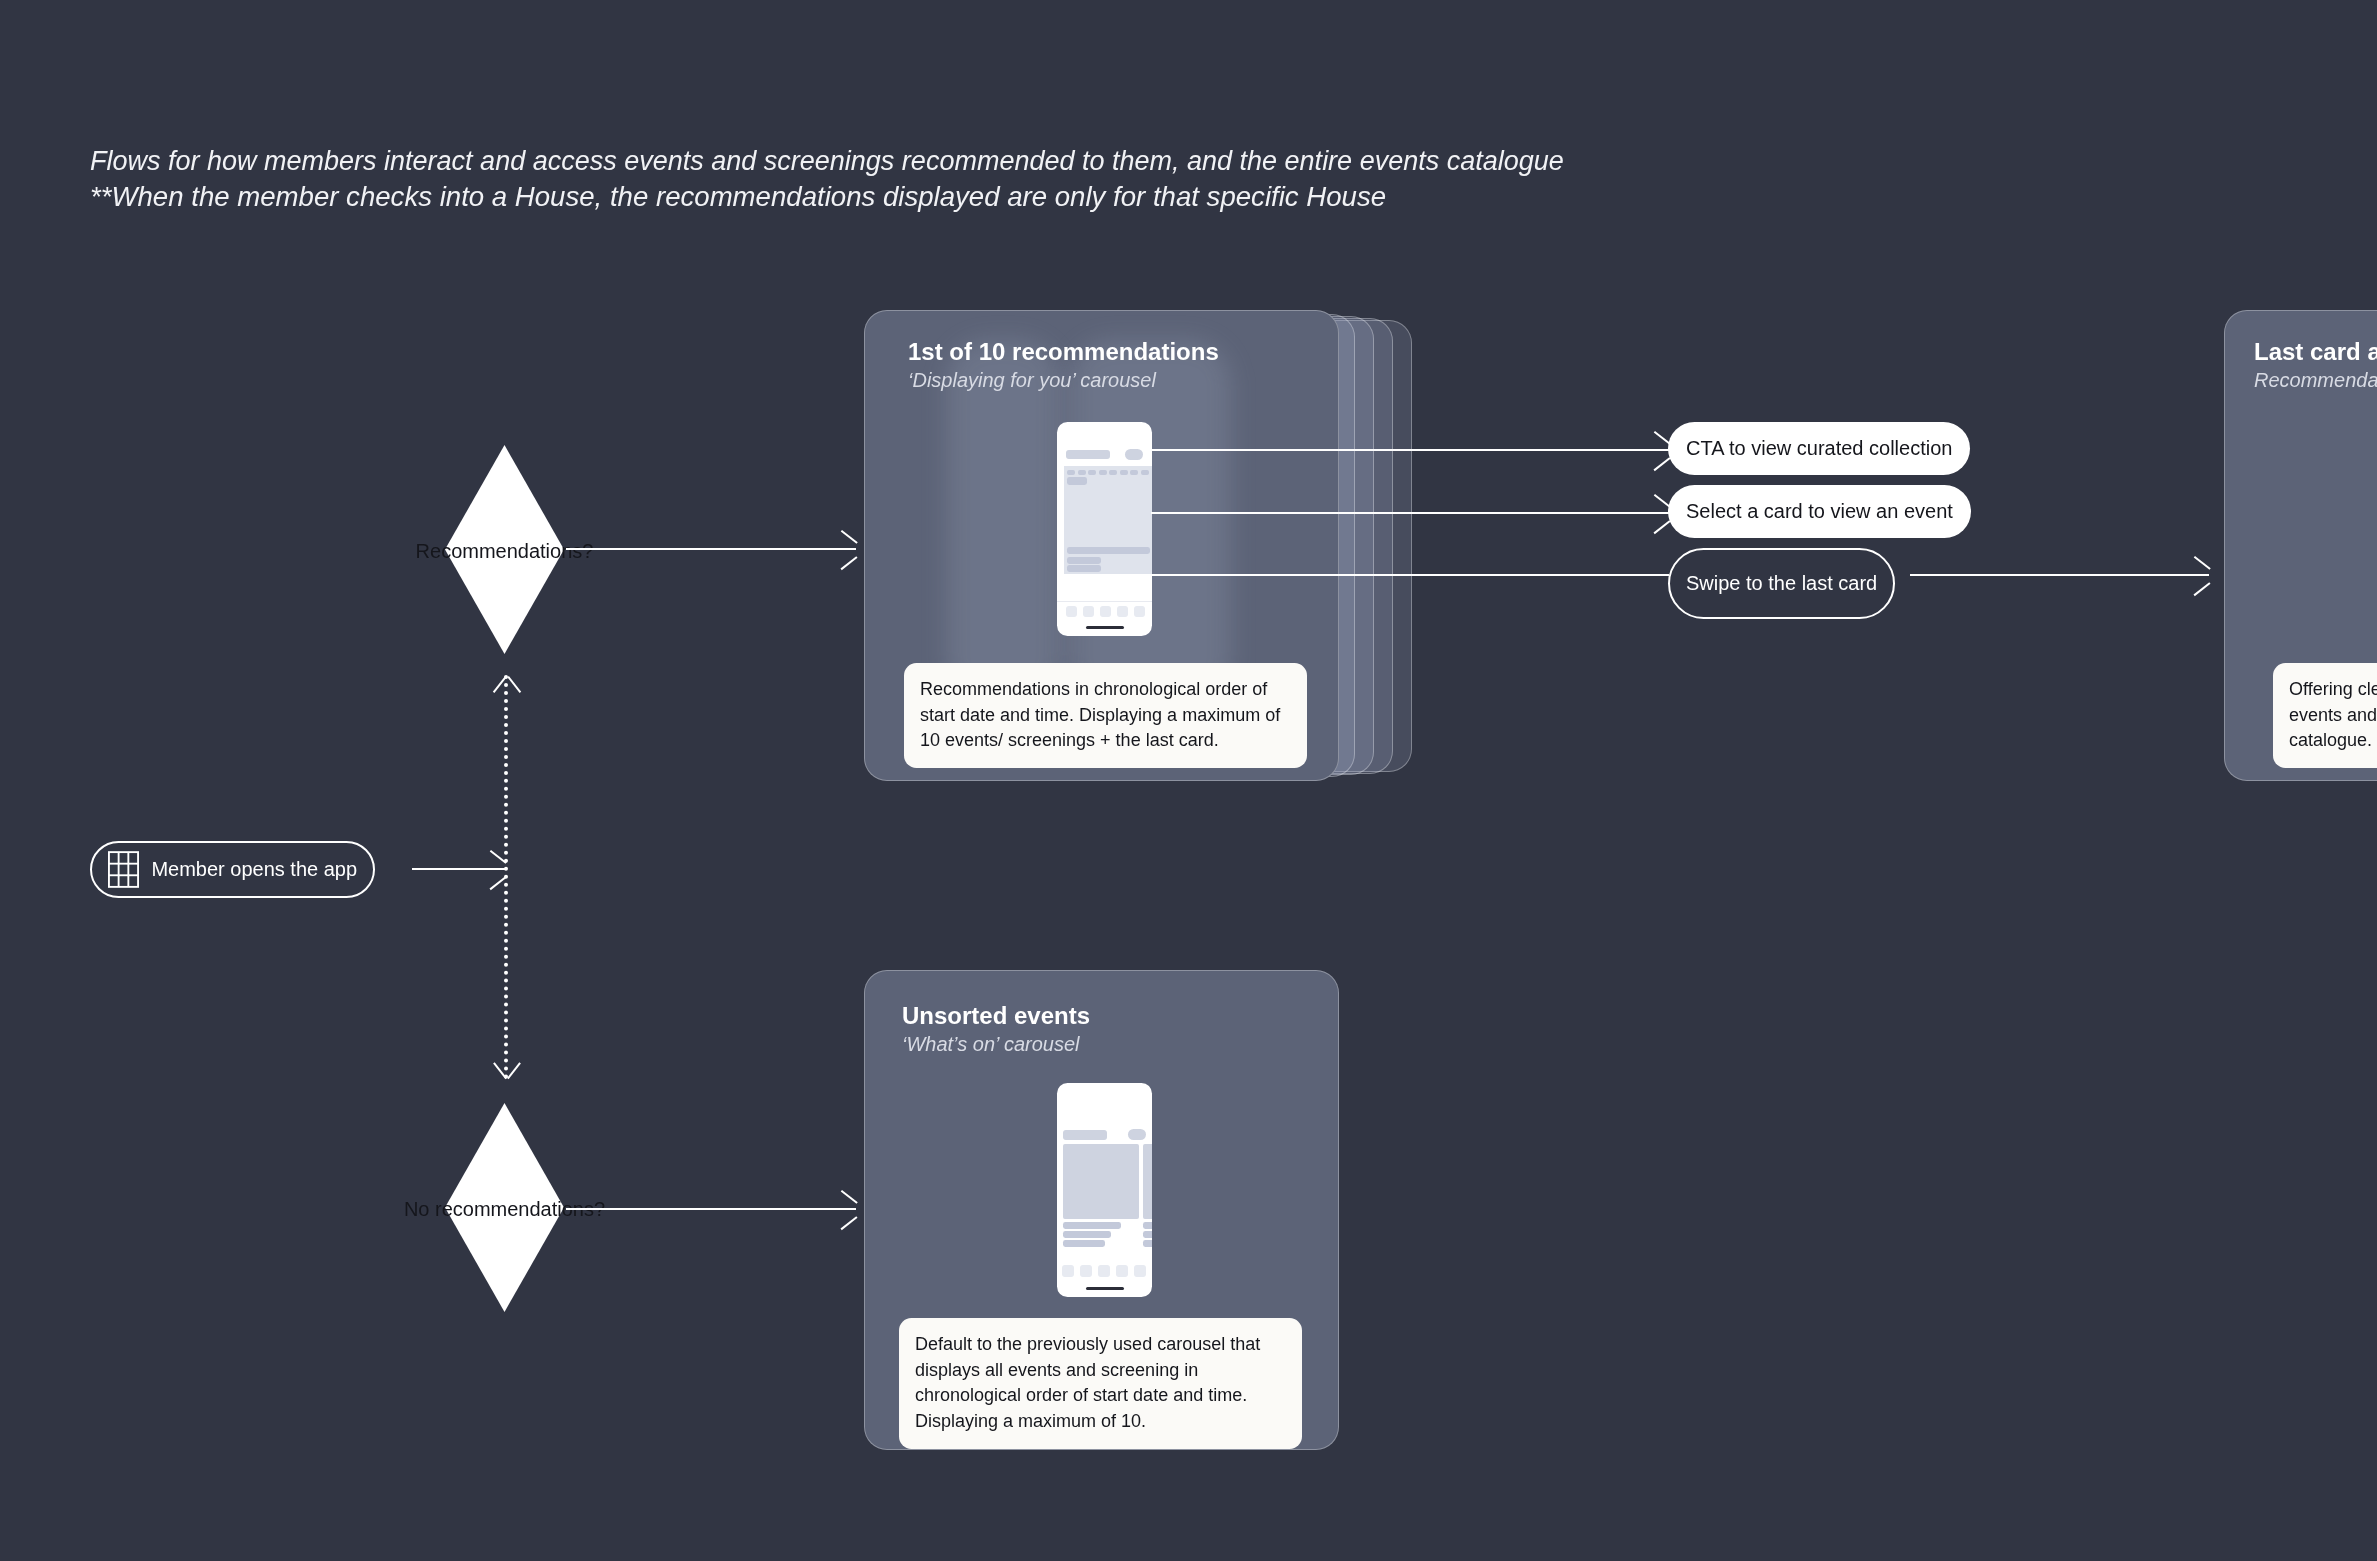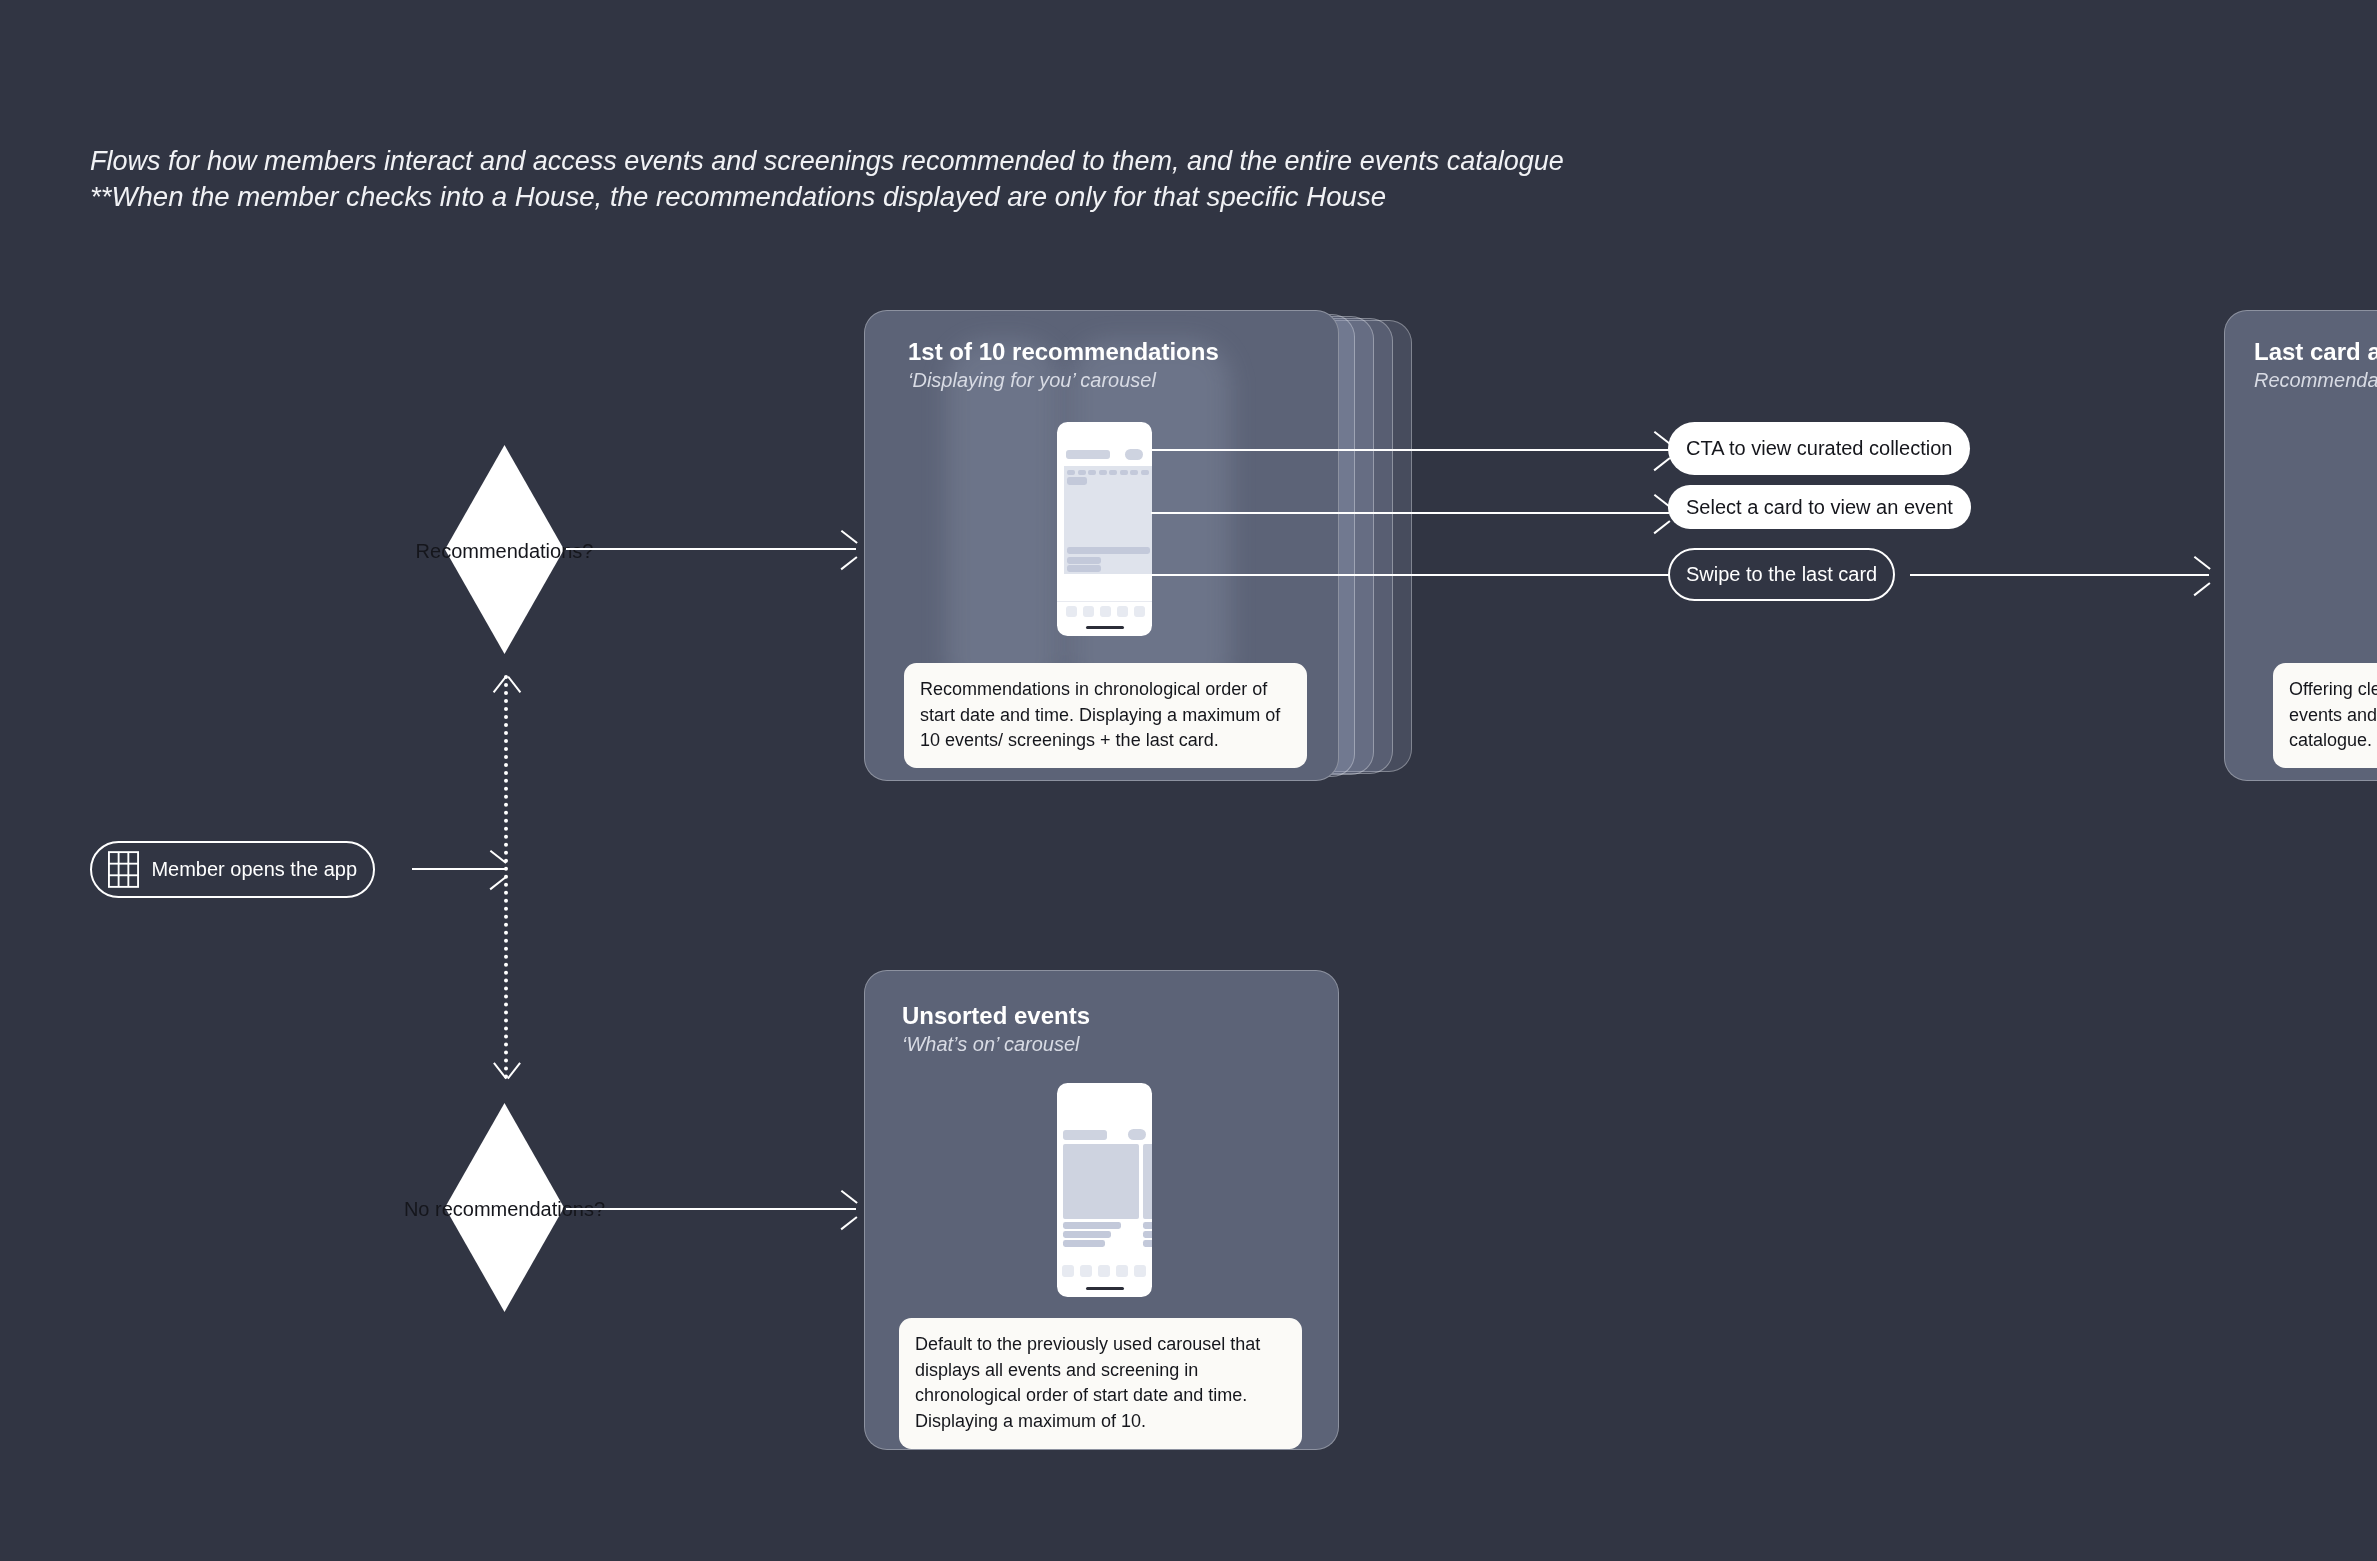--- a/index.html
+++ b/index.html
@@ -217,24 +217,24 @@
   <div class="chev chev-r" style="left:1650px; top:450px;"></div>
 
   <div class="hline" style="left:1151px; top:512px; width:518px;"></div>
   <div class="chev chev-r" style="left:1650px; top:513px;"></div>
 
   <div class="hline" style="left:1151px; top:574px; width:518px;"></div>
 
   <div class="pill-filled" style="left:1668px; top:422px; height:53px;">
     <span>CTA to view curated collection</span>
   </div>
-  <div class="pill-filled" style="left:1668px; top:485px; height:44px;">
+  <div class="pill-filled" style="left:1668px; top:485px; height:53px;">
     <span>Select a card to view an event</span>
   </div>
-  <div class="pill-outline" style="left:1668px; top:548px; height:53px;justify-content:center;">
+  <div class="pill-outline" style="left:1668px; top:548px; height:71px;justify-content:center;">
     <span>Swipe to the last card</span>
   </div>
 
   <div class="hline" style="left:1910px; top:574px; width:299px;"></div>
   <div class="chev chev-r" style="left:2190px; top:575px;"></div>
 
   <div class="panel" style="left:2224px; top:310px; width:479px; height:471px;"></div>
   <div class="panel-title" style="left:2254px; top:338px;">Last card after recommendations</div>
   <div class="panel-sub" style="left:2254px; top:369px;">Recommendation carousel</div>
 

